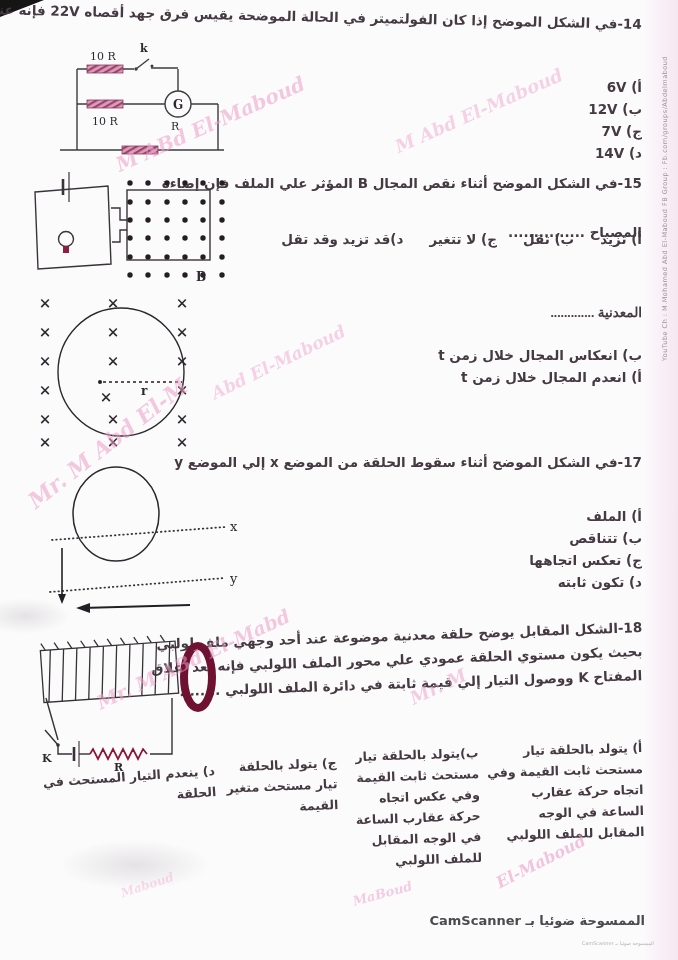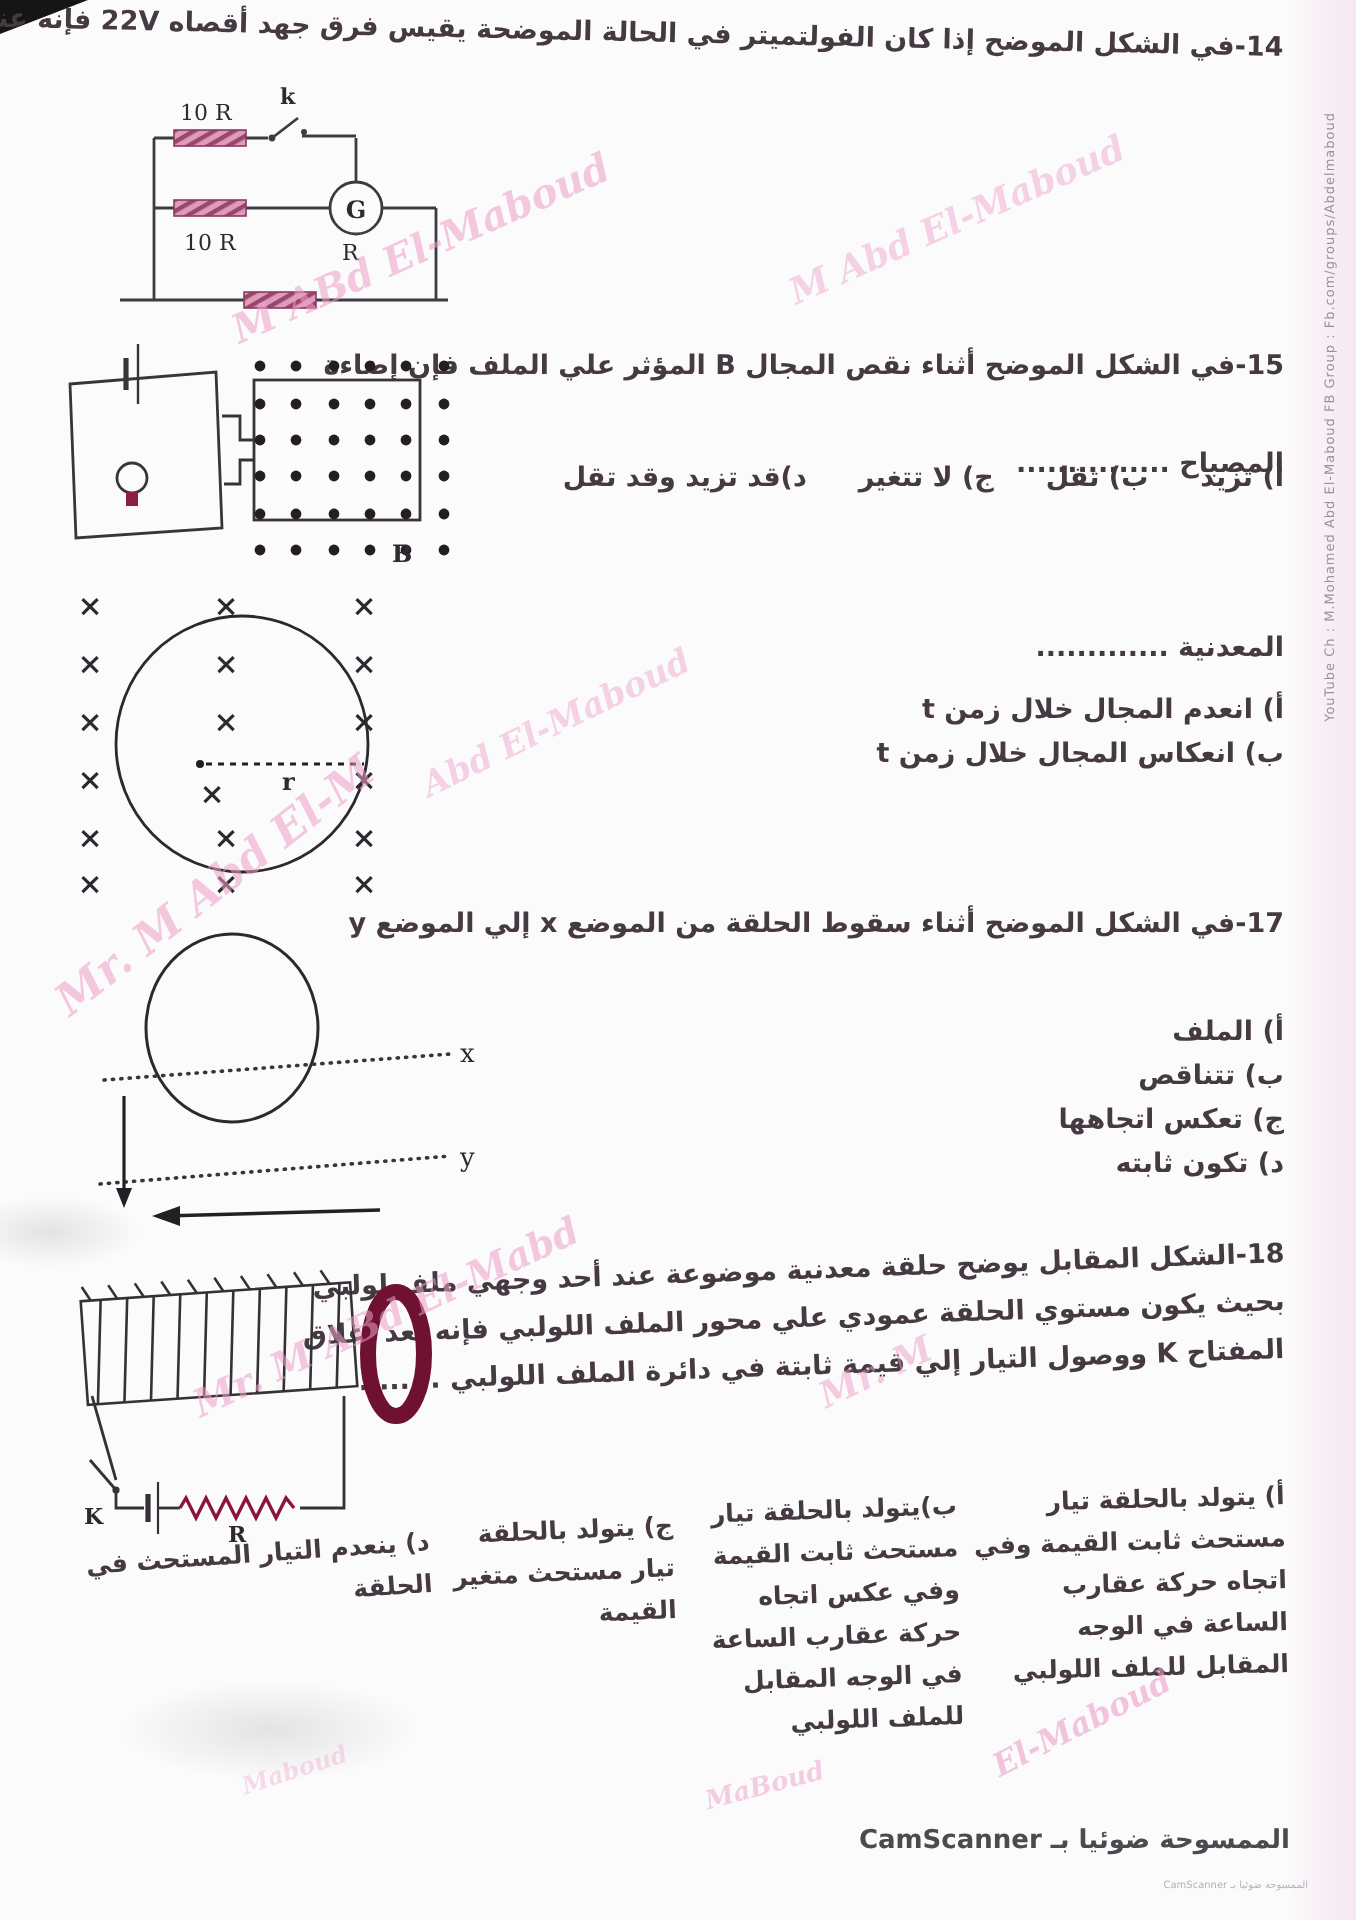--- a/index.html
+++ b/index.html
@@ -39,20 +39,26 @@
 <div class="page">
 
   <div class="edge-tint"></div>
   <div class="corner-tri"></div>
   <div class="smudge" style="left:-20px;top:598px;width:90px;height:36px;"></div>
   <div class="smudge" style="left:60px;top:840px;width:150px;height:50px;"></div>
 
   <div class="sidebar-v">YouTube Ch : M.Mohamed Abd El-Maboud        FB Group : Fb.com/groups/Abdelmaboud</div>
 
   <div class="qtext" style="right:36px;top:16px;transform:rotate(1.3deg);transform-origin:right center;">14-في الشكل الموضح إذا كان الفولتميتر في الحالة الموضحة يقيس فرق جهد أقصاه 22V فإنه عند غلق المفتاح يقيس</div>
+  <div class="optcol" style="right:36px;top:76px;">
+    <div>أ) 6V</div>
+    <div>ب) 12V</div>
+    <div>ج) 7V</div>
+    <div>د) 14V</div>
+  </div>
 
   <svg style="left:52px;top:44px;" width="250" height="124" viewBox="0 0 250 124">
     <defs>
       <pattern id="hp" width="5" height="10" patternUnits="userSpaceOnUse" patternTransform="rotate(60)">
         <rect width="5" height="10" fill="#dd9cb8"></rect>
         <line x1="1" y1="0" x2="1" y2="10" stroke="#99456d" stroke-width="2.4"></line>
       </pattern>
     </defs>
     <g stroke="#3c3c40" stroke-width="1.4" fill="none">
       <path d="M25,25 V106"></path>
@@ -128,24 +134,24 @@
       <circle cx="100" cy="107" r="2.7"></circle>
         <circle cx="118" cy="107" r="2.7"></circle>
         <circle cx="137" cy="107" r="2.7"></circle>
         <circle cx="155" cy="107" r="2.7"></circle>
         <circle cx="173" cy="107" r="2.7"></circle>
         <circle cx="192" cy="107" r="2.7"></circle>
     </g>
     <text x="166" y="113" font-size="12" font-weight="bold">B</text>
   </svg>
 
-  <div class="qtext" style="right:36px;top:316px;">المعدنية .............</div>
+  <div class="qtext" style="right:36px;top:304px;font-family:Liberation Serif, serif;">المعدنية .............</div>
   <div class="optcol" style="right:36px;top:344px;">
+    <div>ب) انعكاس المجال خلال زمن t</div>
     <div>أ) انعدم المجال خلال زمن t</div>
-    <div>ب) انعكاس المجال خلال زمن t</div>
   </div>
 
   <svg style="left:28px;top:294px;" width="200" height="154" viewBox="0 0 200 154">
     <g font-family="DejaVu Sans,sans-serif" font-size="15" font-weight="bold" fill="#2a262c" text-anchor="middle">
       <text x="17" y="14">×</text>
         <text x="85" y="14">×</text>
         <text x="154" y="14">×</text>
       <text x="17" y="43">×</text>
         <text x="85" y="43">×</text>
         <text x="154" y="43">×</text>

